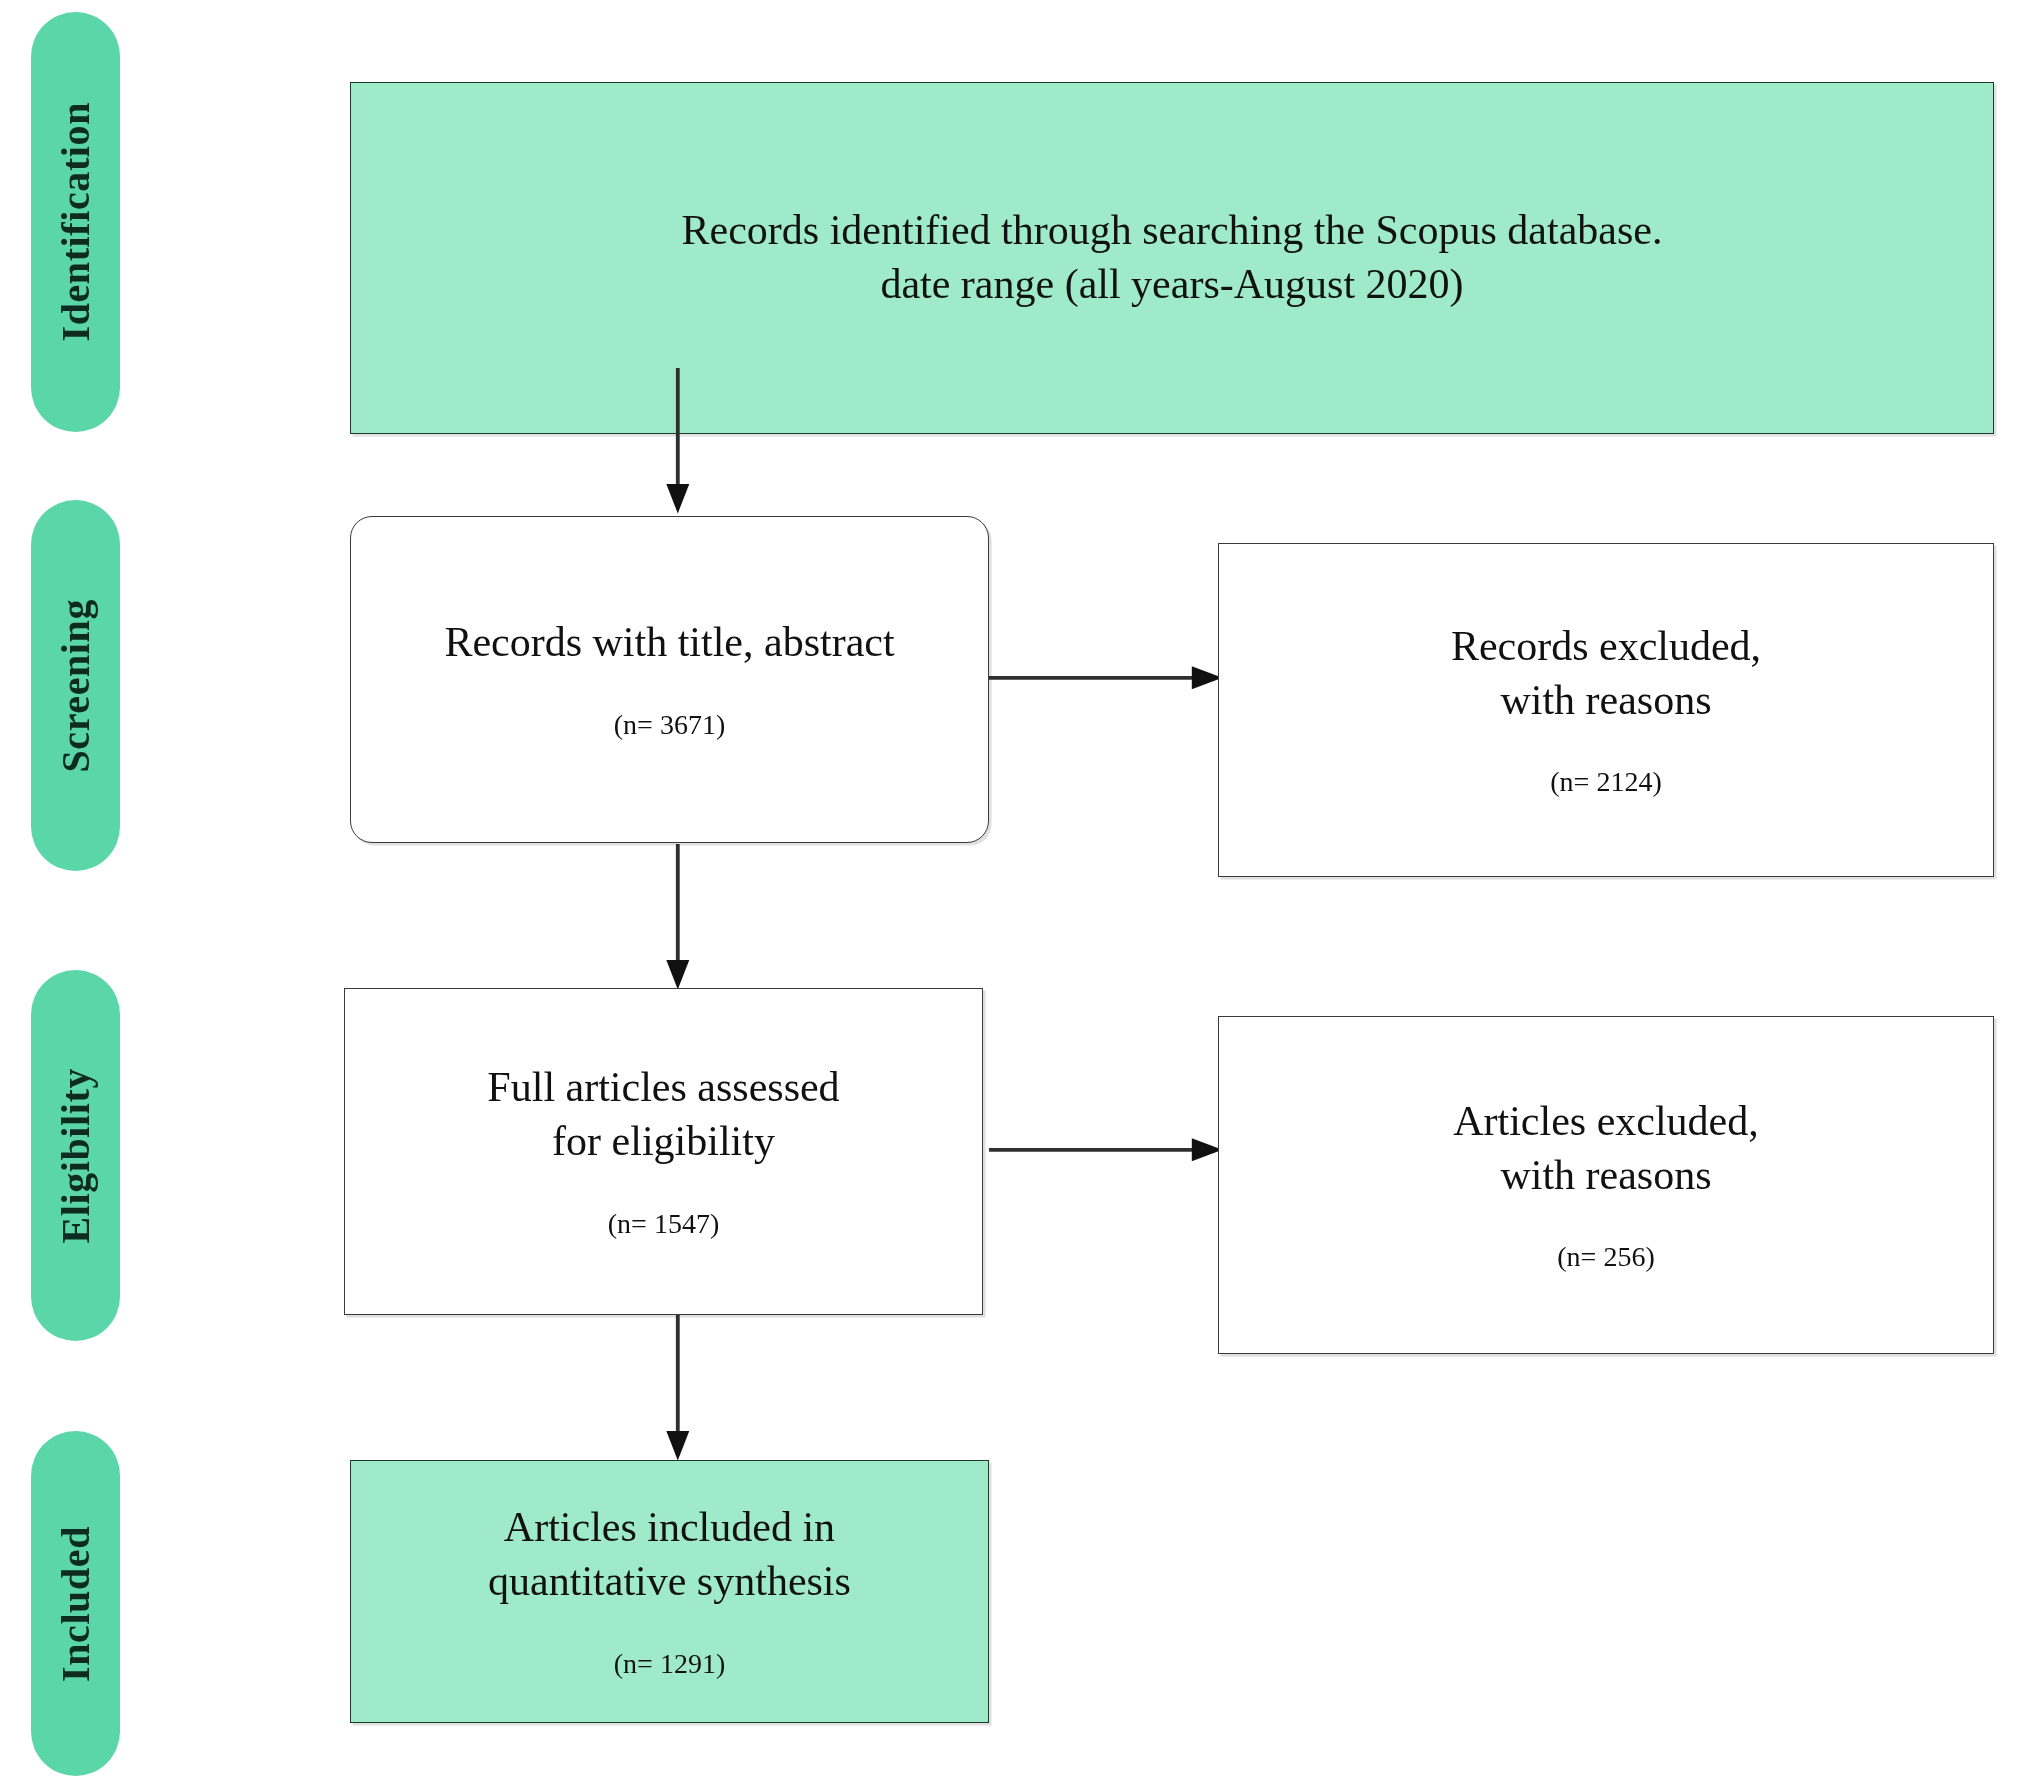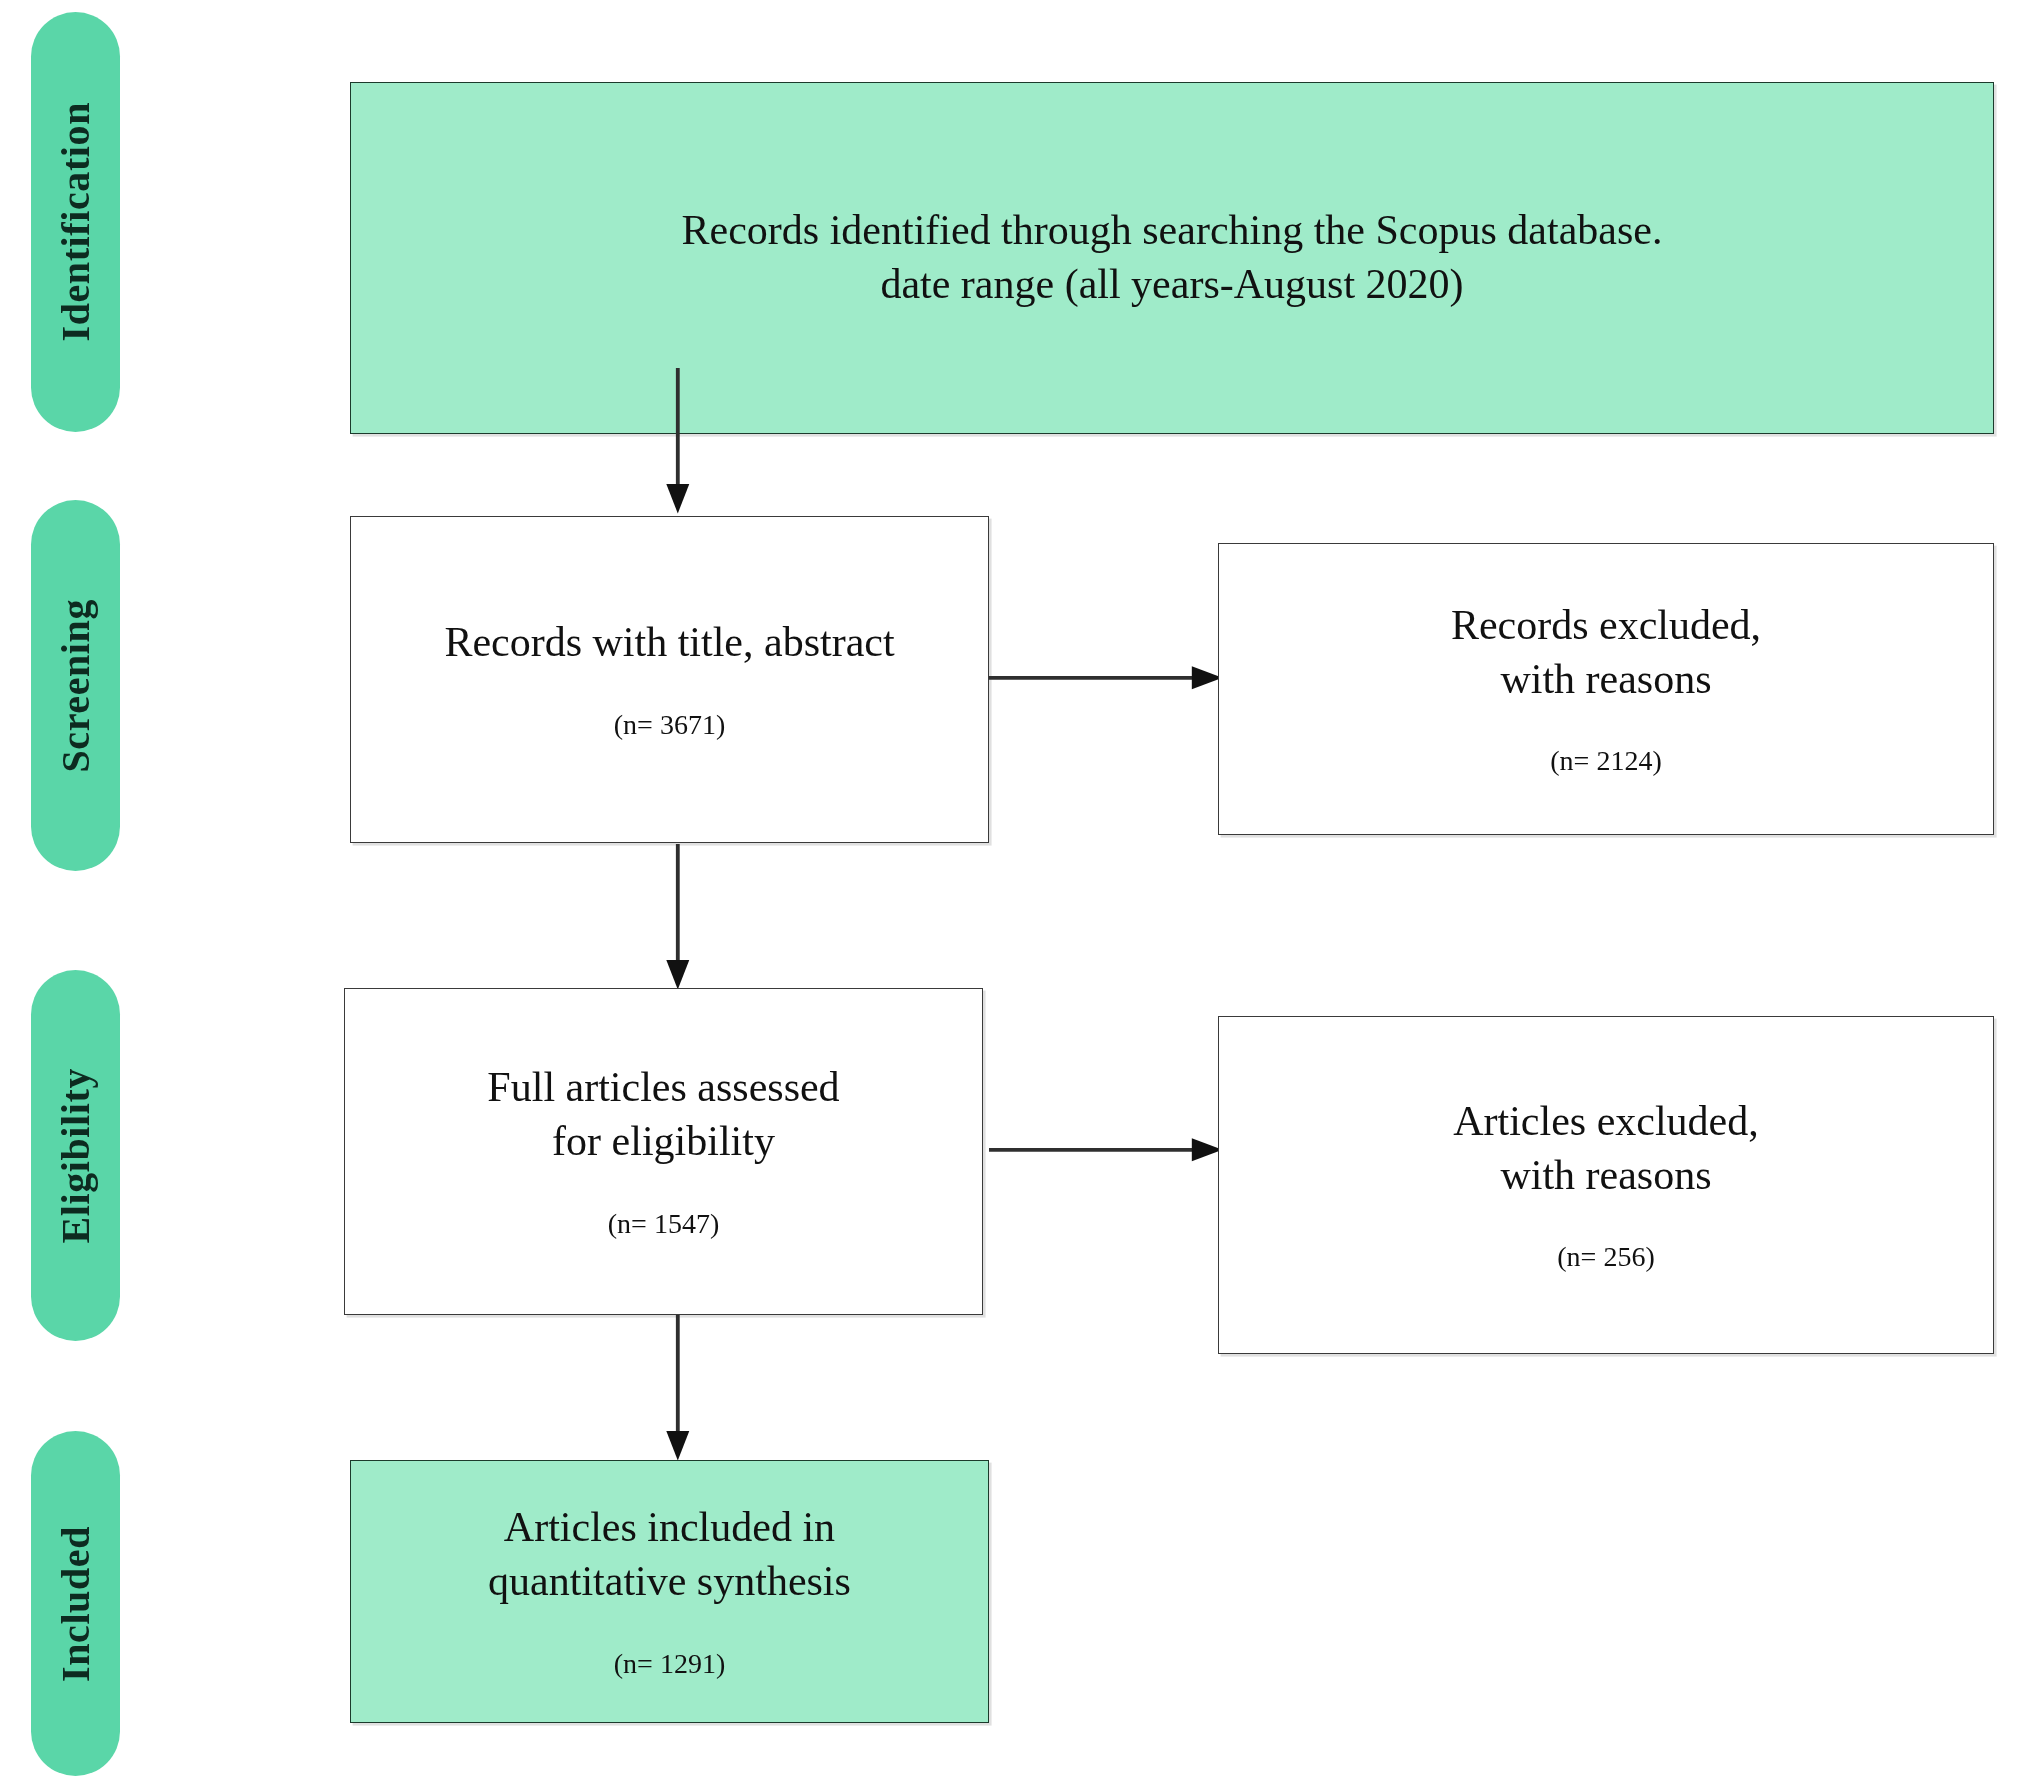--- a/index.html
+++ b/index.html
@@ -114,35 +114,35 @@
     </div>
   </div>
 
   <div class="connector" style="left:665px; top:368px; width:25.6px; height:148px;">
     <svg width="25.6" height="148" viewBox="0 0 40 232">
       <line x1="20" y1="0" x2="20" y2="196" stroke="#2f2f2f" stroke-width="6"></line>
       <polygon points="20,228 2,182 38,182" fill="#111111"></polygon>
     </svg>
   </div>
 
-  <div class="flow-box plain" style="left:350px; top:516px; width:639px; height:327px;">
+  <div class="flow-box plain" style="left:350px; top:516px; width:639px; height:327px;border-radius:22px;">
     <div class="box-text-block">
       <div class="box-line">Records with title, abstract</div>
       <div class="box-count">(n= 3671)</div>
     </div>
   </div>
 
   <div class="connector" style="left:989px; top:665px; width:236px; height:25.6px;">
     <svg width="236" height="25.6" viewBox="0 0 370 40">
       <line x1="0" y1="20" x2="332" y2="20" stroke="#2f2f2f" stroke-width="6"></line>
       <polygon points="366,20 318,2 318,38" fill="#111111"></polygon>
     </svg>
   </div>
 
-  <div class="flow-box plain" style="left:1218px; top:543px; width:776px; height:292px;">
+  <div class="flow-box plain" style="left:1218px; top:543px; width:776px; height:334px;">
     <div class="box-text-block">
       <div class="box-line">Records excluded,</div>
       <div class="box-line">with reasons</div>
       <div class="box-count">(n= 2124)</div>
     </div>
   </div>
 
   <div class="connector" style="left:665px; top:844px; width:25.6px; height:148px;">
     <svg width="25.6" height="148" viewBox="0 0 40 232">
       <line x1="20" y1="0" x2="20" y2="196" stroke="#2f2f2f" stroke-width="6"></line>

